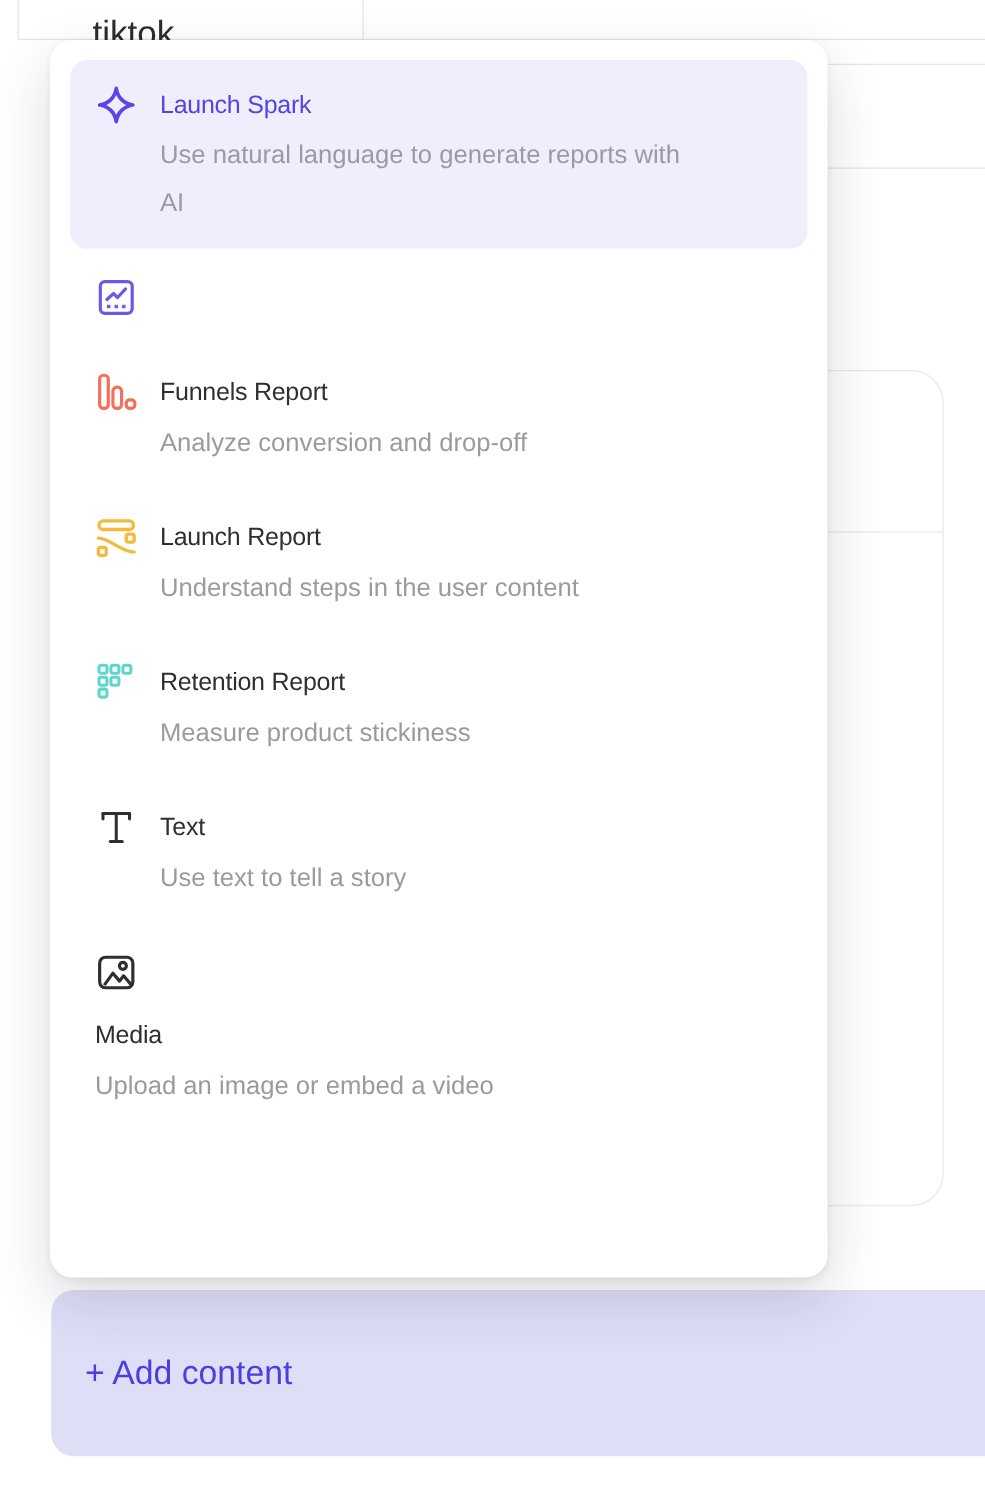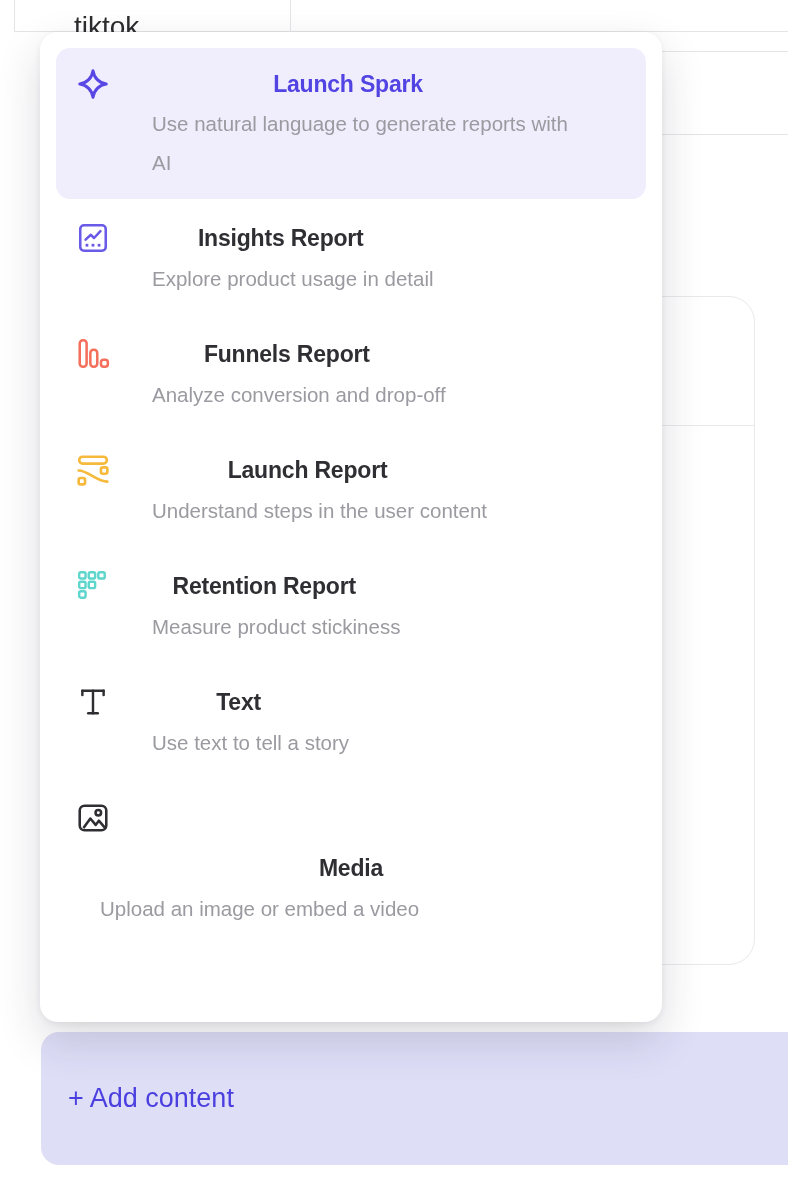--- a/index.html
+++ b/index.html
@@ -37,25 +37,25 @@
     display:flex;gap:18px;padding:0 20px;margin-bottom:44px;cursor:pointer;
   }
   .menu-item.highlight{
     background:#F0EEFC;border-radius:14px;
     padding:21px 20px 17px 20px;margin-bottom:24px;
   }
   .icon-box{flex:0 0 34px;width:34px;height:34px;margin-top:-2px;}
   .icon-box svg{display:block;}
   .item-text{min-width:0;}
   .item-title{
-    font-size:23px;font-weight:700;color:#2E2E33;line-height:30px;letter-spacing:-.2px;text-align:center;
+    font-size:20px;font-weight:400;color:#2E2E33;line-height:30px;letter-spacing:-.2px;
   }
   .menu-item.highlight .item-title{color:#5243E3;}
   .item-desc{
-    font-size:20.5px;color:#9A9AA0;line-height:32px;margin-top:10px;white-space:pre-line;margin-left:24px;
+    font-size:20.5px;color:#9A9AA0;line-height:32px;margin-top:10px;white-space:pre-line;
   }
   .menu-item.highlight .item-desc{line-height:39px;margin-top:5px;}
 </style>
 </head>
 <body>
 
 <div class="bg-vline" style="left:14px;top:0;height:31px;"></div>
 <div class="bg-vline" style="left:290px;top:0;height:31px;"></div>
 <div class="bg-hline" style="left:14px;right:0;top:31px;"></div>
 <div class="bg-cell-label">tiktok</div>
@@ -87,24 +87,20 @@
 
   <div class="menu-item">
     <span class="icon-box">
       <svg width="34" height="34" viewBox="0 0 32 32">
         <rect x="4" y="4" width="24" height="24" rx="3.5" fill="none" stroke="#6A5AE8" stroke-width="2.4"></rect>
         <polyline points="9,17.5 14,13 17,16 23,9.5" fill="none" stroke="#6A5AE8" stroke-width="2.4" stroke-linecap="round" stroke-linejoin="round"></polyline>
         <rect x="9" y="21.5" width="2.6" height="2.6" fill="#6A5AE8"></rect>
         <rect x="14.7" y="21.5" width="2.6" height="2.6" fill="#6A5AE8"></rect>
         <rect x="20.4" y="21.5" width="2.6" height="2.6" fill="#6A5AE8"></rect>
       </svg>
-    </span>
-    <span class="item-text">
-      <div class="item-title">Insights Report</div>
-      <div class="item-desc">Explore product usage in detail</div>
     </span>
   </div>
 
   <div class="menu-item">
     <span class="icon-box">
       <svg width="34" height="34" viewBox="0 0 32 32" fill="none" stroke="#F4705C" stroke-width="2.4">
         <rect x="3.5" y="3" width="6.5" height="25" rx="3"></rect>
         <rect x="13.5" y="12" width="6.5" height="16" rx="3"></rect>
         <rect x="23.5" y="21.5" width="6.5" height="6.5" rx="2.5"></rect>
       </svg>

